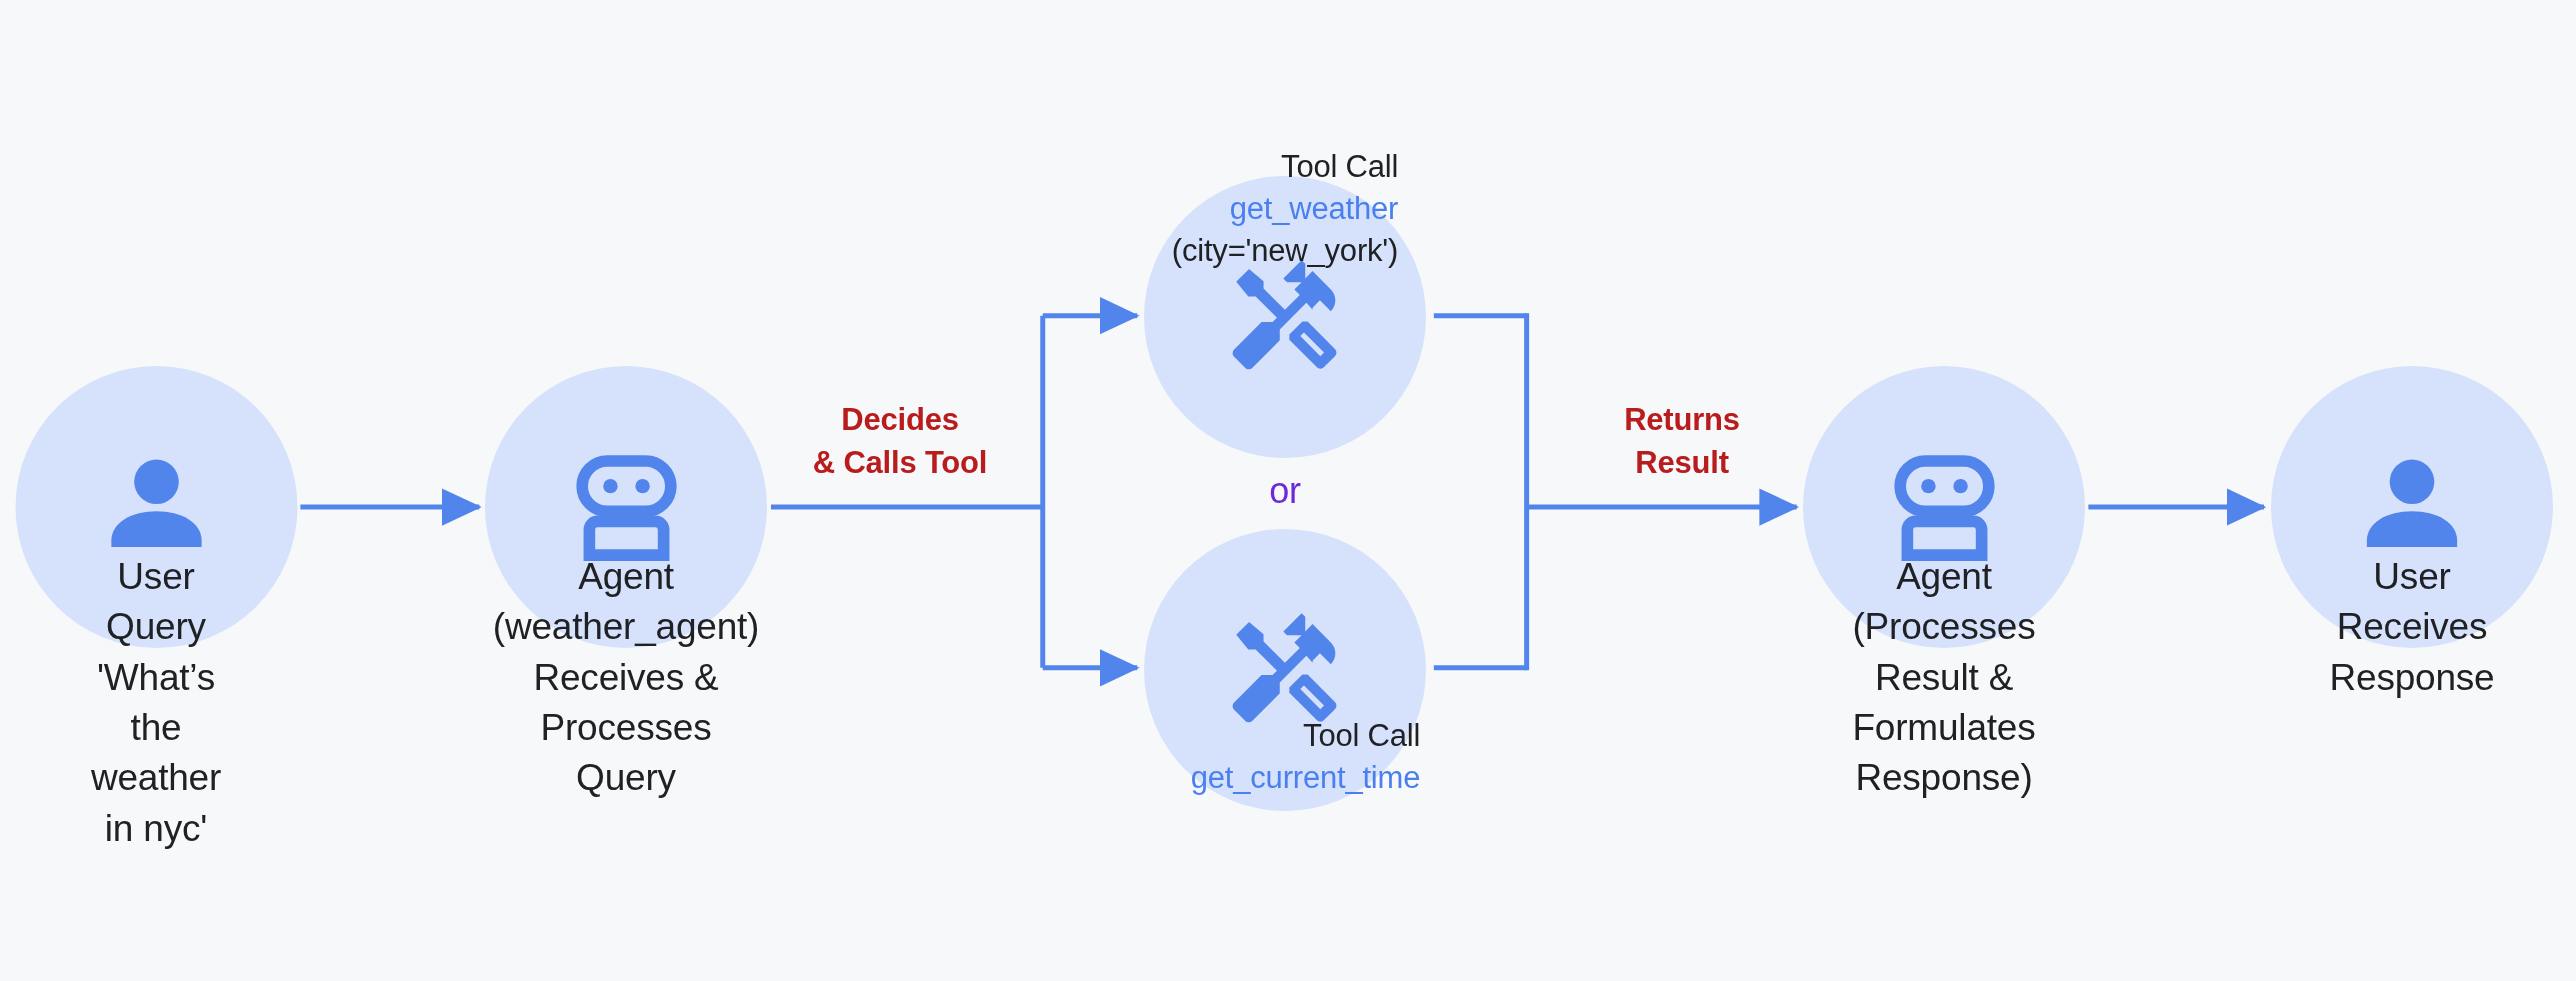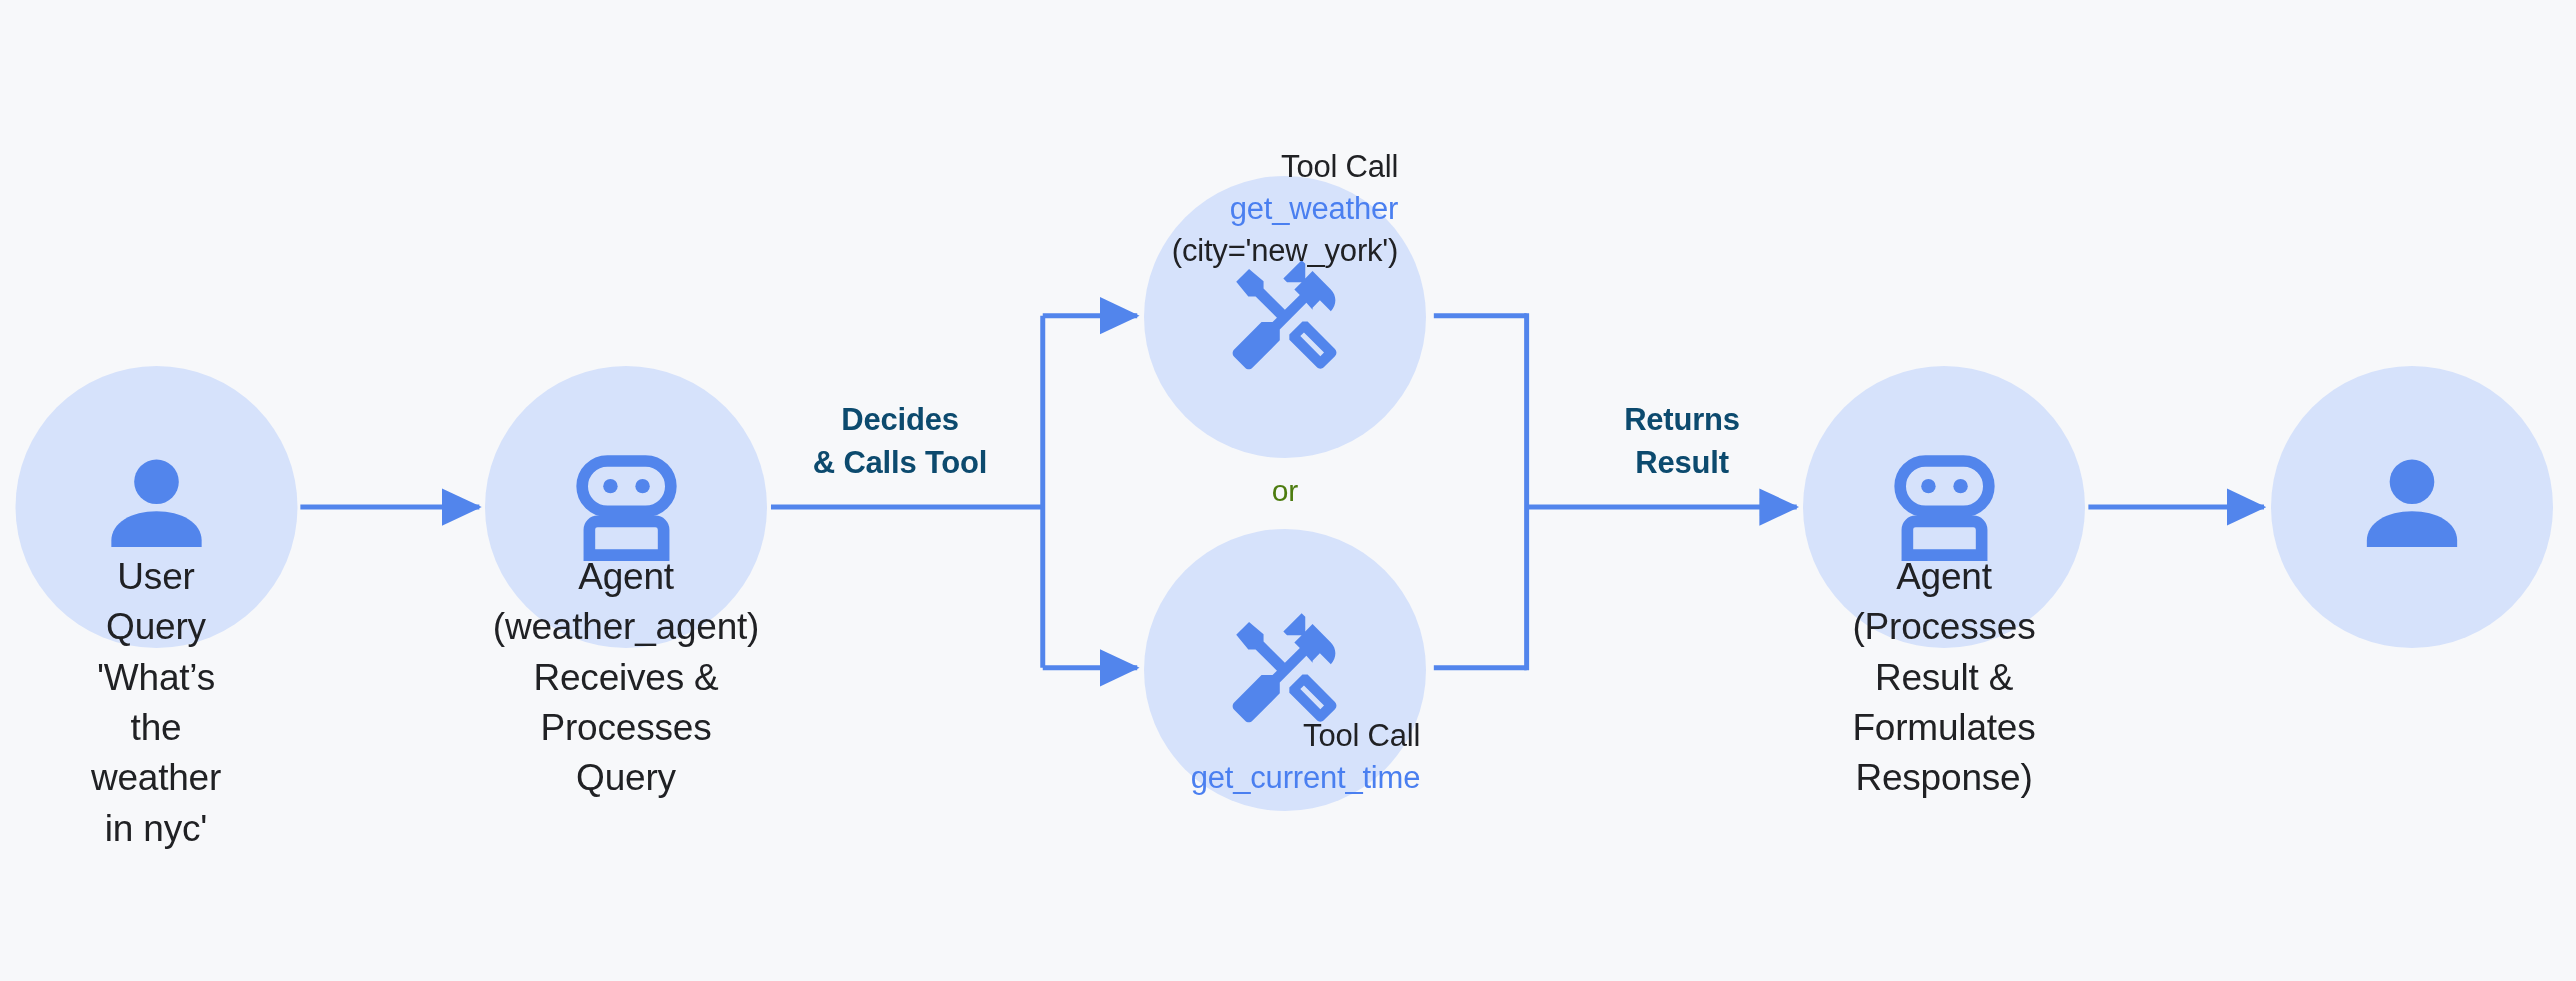--- a/index.html
+++ b/index.html
@@ -70,32 +70,32 @@
     letter-spacing: -0.2px;
     white-space: nowrap;
   }
   .tool-caption .fn { color: #4a7ff0; display: block; margin-left: 41px; }
   .tool-caption .plain { display: block; }
 
   .edge-label {
     position: absolute;
     transform: translate(-50%, -50%);
     text-align: center;
-    color: #0c4a6e;
+    color: #b91c1c;
     font-size: 31px;
     font-weight: bold;
     line-height: 1.38;
     white-space: pre-line;
     letter-spacing: -0.2px;
   }
   .or-label {
     position: absolute;
     transform: translate(-50%, -50%);
-    color: #4d7c0f;
-    font-size: 30px;
+    color: #6d28d9;
+    font-size: 36px;
     letter-spacing: -0.2px;
   }
 </style>
 </head>
 <body>
 
 <div id="stage">
 
   <svg id="wires" viewBox="0 0 3108 1184">
     <defs>
@@ -208,20 +208,22 @@
 
   <div class="node" style="left:2412px; top:507px; width:332px; height:282px;">
     <div class="bubble">
       <span>
         <svg width="126" height="126" viewBox="0 0 24 24" aria-hidden="true">
           <circle cx="12" cy="7.2" r="4.25" fill="#5285ec"></circle>
           <path d="M3.4 19.6 v-1.2 c0-3.45 3.85-5.6 8.6-5.6 s8.6 2.15 8.6 5.6 v1.2 z" fill="#5285ec"></path>
         </svg>
       </span>
     </div>
+    <div class="caption caption-below">User Receives
+Response</div>
   </div>
 
   <div class="edge-label" style="left:900px; top:442px;">Decides
 &amp; Calls Tool</div>
 
   <div class="or-label" style="left:1285px; top:491px;">or</div>
 
   <div class="edge-label" style="left:1682px; top:442px;">Returns
 Result</div>
 

